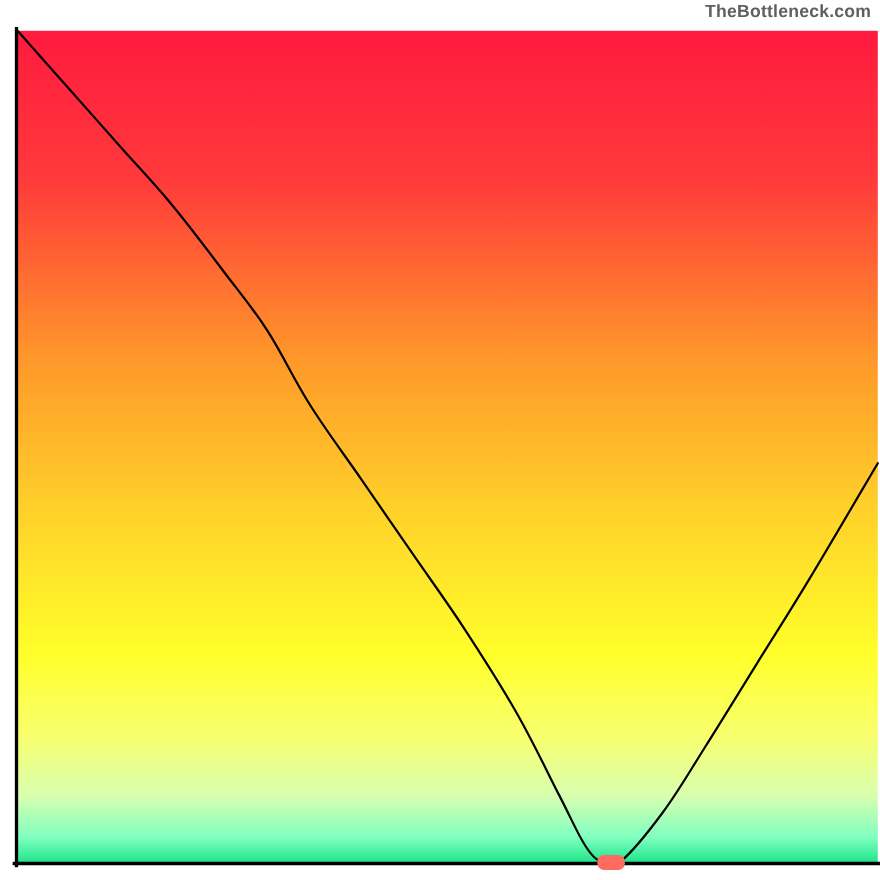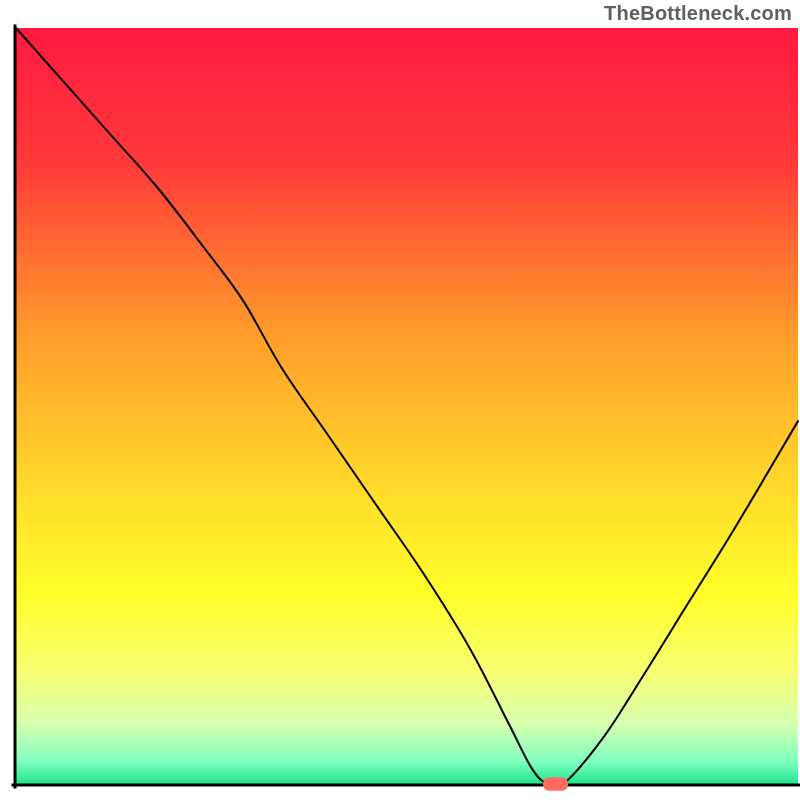--- a/index.html
+++ b/index.html
@@ -12,21 +12,21 @@
   }
   .chart-wrap {
     position: relative;
     width: 800px;
     height: 800px;
   }
   .watermark {
     position: absolute;
     top: 2px;
     right: 8px;
-    font-size: 20px;
+    font-size: 16px;
     font-weight: 600;
     color: #5f5f5f;
     letter-spacing: 0.2px;
     z-index: 10;
   }
   svg.chart {
     position: absolute;
     left: 0;
     top: 0;
   }

